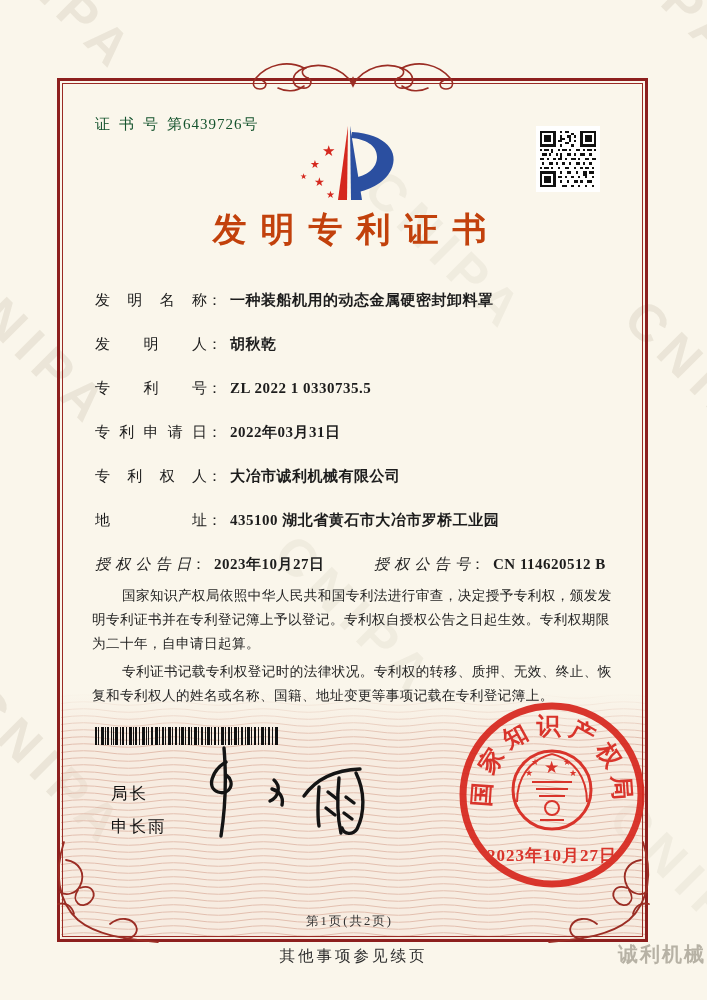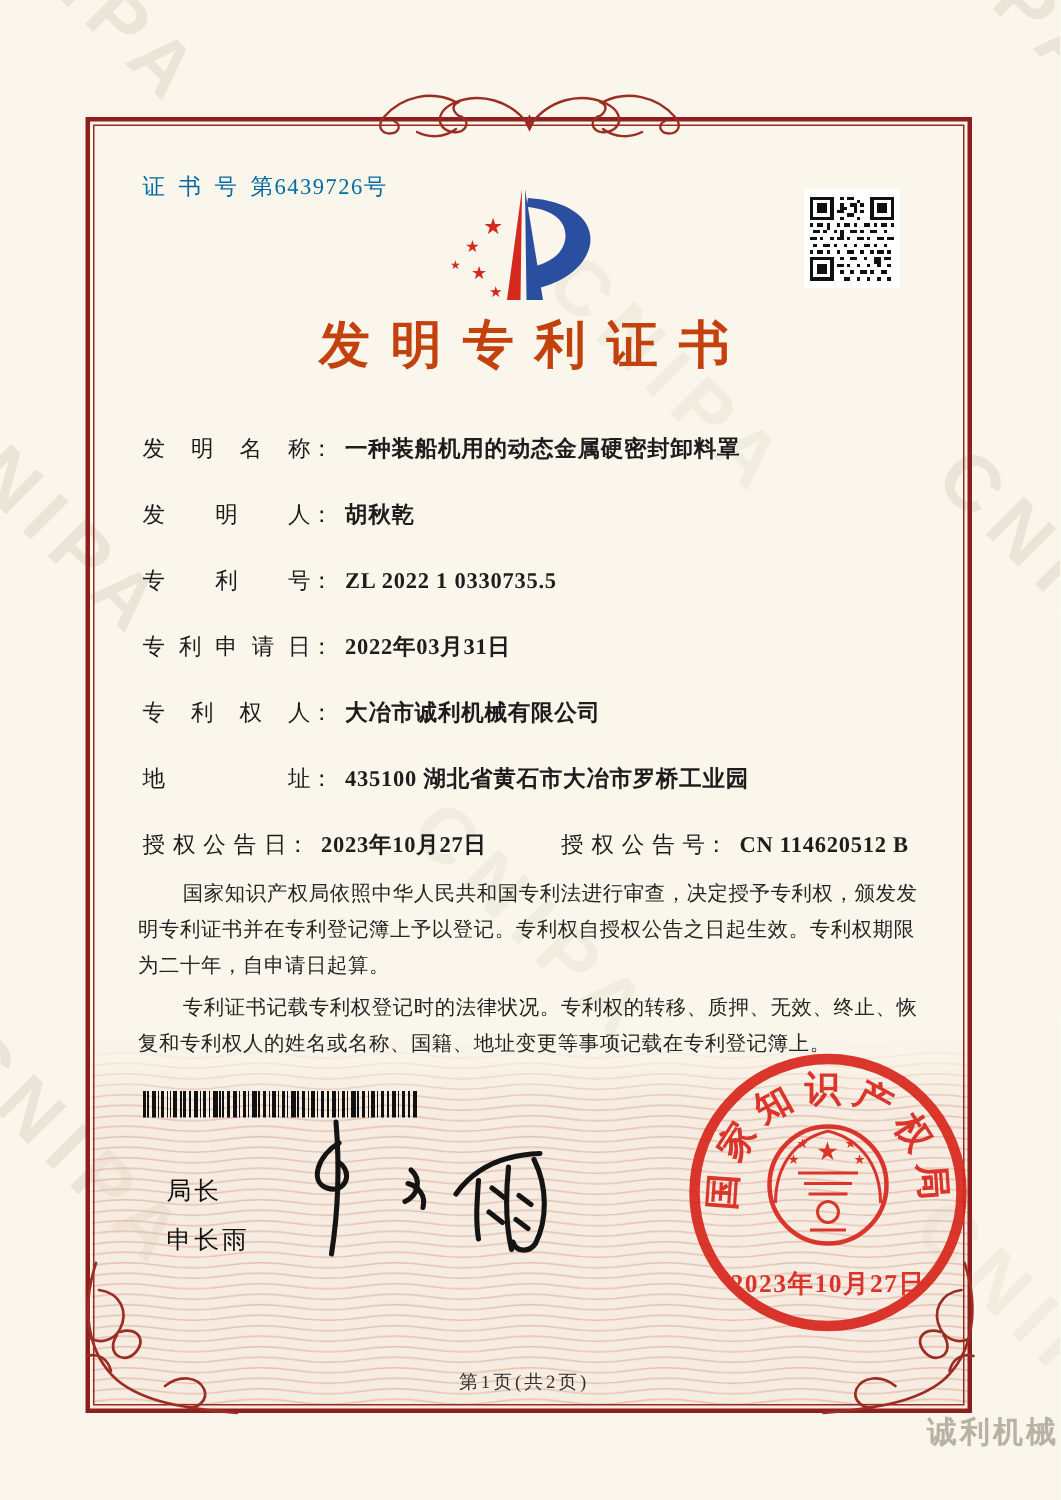--- a/index.html
+++ b/index.html
@@ -32,21 +32,21 @@
   .corner-fl.left{left:50px; top:840px;}
   .corner-fl.right{left:545px; top:840px; transform:scaleX(-1);}
   
   .waves{position:absolute; left:61px; top:693px; z-index:2;}
   .wave-fade{
     position:absolute; left:61px; top:693px; width:585px; height:45px; z-index:2;
     background:linear-gradient(#faf6eb, rgba(250,246,235,0));
   }
   
   .cert-number{
-    position:absolute; left:95px; top:115px; z-index:5; font-size:15px; color:#0369a1;
+    position:absolute; left:95px; top:115px; z-index:5; font-size:15px; color:#14532d;
   }
   .cert-number .sp{letter-spacing:9px;}
   .cert-number .rest{letter-spacing:1px;}
   .logo{position:absolute; left:288px; top:124px; z-index:5;}
   .qr{
     position:absolute; left:536px; top:126px; width:56px; height:58px; z-index:5;
     background:#ffffff; padding:4px;
   }
   .title{
     position:absolute; left:57px; top:207px; width:585px; z-index:5;
@@ -59,21 +59,21 @@
   .flabel{
     display:inline-block; width:112px; text-align:justify; text-align-last:justify;
     color:#1c1c1c;
   }
   .fcolon{margin-right:8px;}
   .fvalue{letter-spacing:0.5px;font-weight:bold;}
   .grant-row{position:relative; height:22px; line-height:21px;}
   .grant-pair{position:absolute; top:0; display:flex; align-items:baseline;}
   .grant-pair.p1{left:0;}
   .grant-pair.p2{left:279px;}
-  .glabel{display:inline-block; width:96px; text-align:justify; text-align-last:justify;}
+  .glabel{display:inline-block; width:96px; text-align:justify; text-align-last:justify;font-style:italic;}
   
   .paras{position:absolute; left:92px; top:584px; width:526px; z-index:5;}
   .paras p{
     margin:0 0 3px 0; font-size:13.6px; line-height:1.78; text-indent:2.2em;
     color:#242424; letter-spacing:0.4px;
   }
   
   .barcode{position:absolute; left:95px; top:727px; z-index:5;}
   .officer{position:absolute; left:111px; top:783px; z-index:5; font-size:16.5px; color:#111;}
   .officer div{margin-bottom:11px; letter-spacing:2px;}
@@ -275,15 +275,16 @@
         </g>
         <path d="M77 84 h40 M81 91 h32 M84 98 h26" stroke-width="2"></path>
         <circle cx="97" cy="110" r="7" stroke-width="2"></circle>
         <path d="M85 122 h24" stroke-width="2"></path>
       </g>
       <text x="97" y="163" text-anchor="middle" font-size="17" font-weight="bold" fill="#d7261d" letter-spacing="1">2023年10月27日</text>
     </g>
   </svg>
 
   <div class="footer-page">第1页(共2页)</div>
+  <div class="footer-note">其他事项参见续页</div>
   <div class="wm-company">诚利机械</div>
 
 </div>
 
 </body></html>

